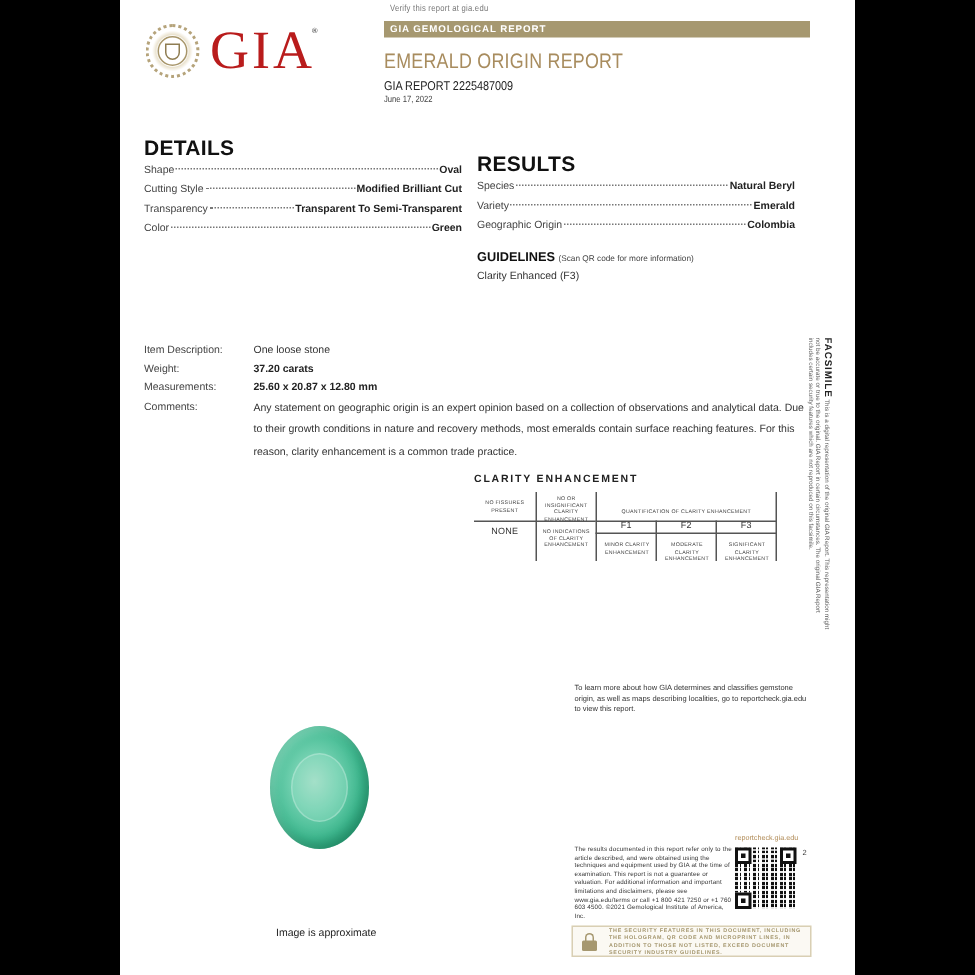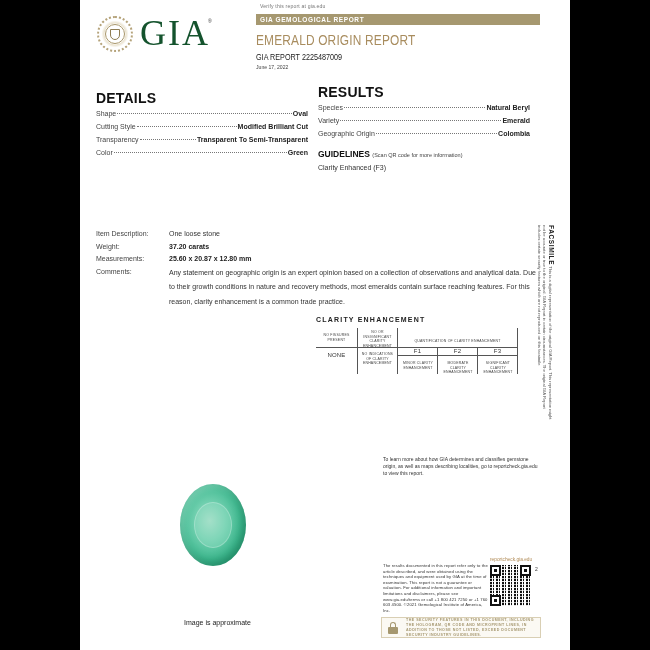--- a/index.html
+++ b/index.html
@@ -4,33 +4,33 @@
 <style>
   * { box-sizing: border-box; margin: 0; padding: 0; }
   html, body { width: 650px; height: 650px; background: #000; overflow: hidden; }
   body { font-family: "Liberation Sans", sans-serif; color: #222; position: relative; }
   .page { position: absolute; left: 80px; top: 0; width: 490px; height: 650px; background: #fff; }
   .abs { position: absolute; }
   .verify { left: 180px; top: 3px; font-size: 6px; color: #777; letter-spacing: 0.2px; transform: scaleX(0.85); transform-origin: left; }
   .logo-seal { left: 17px; top: 16px; width: 36px; height: 36px; border-radius: 50%; border: 2px dotted #b5a37a; background: radial-gradient(circle, #fff 45%, #e9e1cc 48%, #fff 60%); display:flex; align-items:center; justify-content:center; }
   .logo-seal .inner { width: 20px; height: 20px; border-radius: 50%; border: 1.5px solid #a8966a; display:flex; align-items:center; justify-content:center; }
   .logo-seal .shield { width: 10px; height: 11px; border: 1px solid #8f7d52; border-radius: 0 0 5px 5px; }
-  .logo-text { left: 60px; top: 13px; font-family: "Liberation Serif", serif; font-size: 36px; color: #14532d; letter-spacing: 2px; line-height: 40px; }
+  .logo-text { left: 60px; top: 13px; font-family: "Liberation Serif", serif; font-size: 36px; color: #b91c1c; letter-spacing: 2px; line-height: 40px; }
   .logo-reg { left: 128px; top: 18px; font-size: 5px; color: #333; }
   .band { left: 176px; top: 14px; width: 284px; height: 11px; background: #a69870; color: #fff; font-size: 6.5px; font-weight: bold; line-height: 11px; padding-left: 4px; letter-spacing: 0.6px; }
   .title { left: 176px; top: 32px; font-size: 14px; color: #a88c5e; letter-spacing: 0.2px; transform: scaleX(0.85); transform-origin: left; }
   .reportno { left: 176px; top: 52px; font-size: 8.5px; color: #222; transform: scaleX(0.85); transform-origin: left; }
   .date { left: 176px; top: 64px; font-size: 6px; color: #444; transform: scaleX(0.85); transform-origin: left; }
   .sec-head { font-size: 14px; font-weight: bold; color: #111; letter-spacing: 0.2px; }
   .row { display: flex; align-items: baseline; font-size: 7px; color: #333; height: 13px; }
   .row .lbl { white-space: nowrap; color: #444; }
   .row .dots { flex: 1; border-bottom: 1px dotted #777; margin: 0 1px; transform: translateY(-2px); }
   .row .val { white-space: nowrap; font-weight: bold; color: #222; }
   .details { left: 16px; top: 90px; width: 212px; }
-  .results { left: 238px; top: 84px; width: 212px; }
+  .results { left: 238px; top: 101px; width: 212px; }
   .treat-head { font-size: 8.5px; font-weight: bold; color: #111; margin-top: 6px; }
   .treat-note { font-size: 5.5px; font-weight: normal; color: #444; }
   .treat-val { font-size: 7px; color: #333; margin-top: 5px; }
   .info { left: 16px; top: 228px; width: 440px; font-size: 7px; color: #333; }
   .info-row { display: flex; line-height: 12.5px; }
   .info-row .k { width: 73px; flex-shrink: 0; color: #444; }
   .info-row .v { flex: 1; }
   .info-row .v.b { font-weight: bold; color: #222; }
   .ce-title { left: 236px; top: 316px; font-size: 7px; letter-spacing: 1.2px; color: #222; font-weight: bold; }
   .ce-table { left: 236px; top: 328px; width: 202px; height: 46px; }

